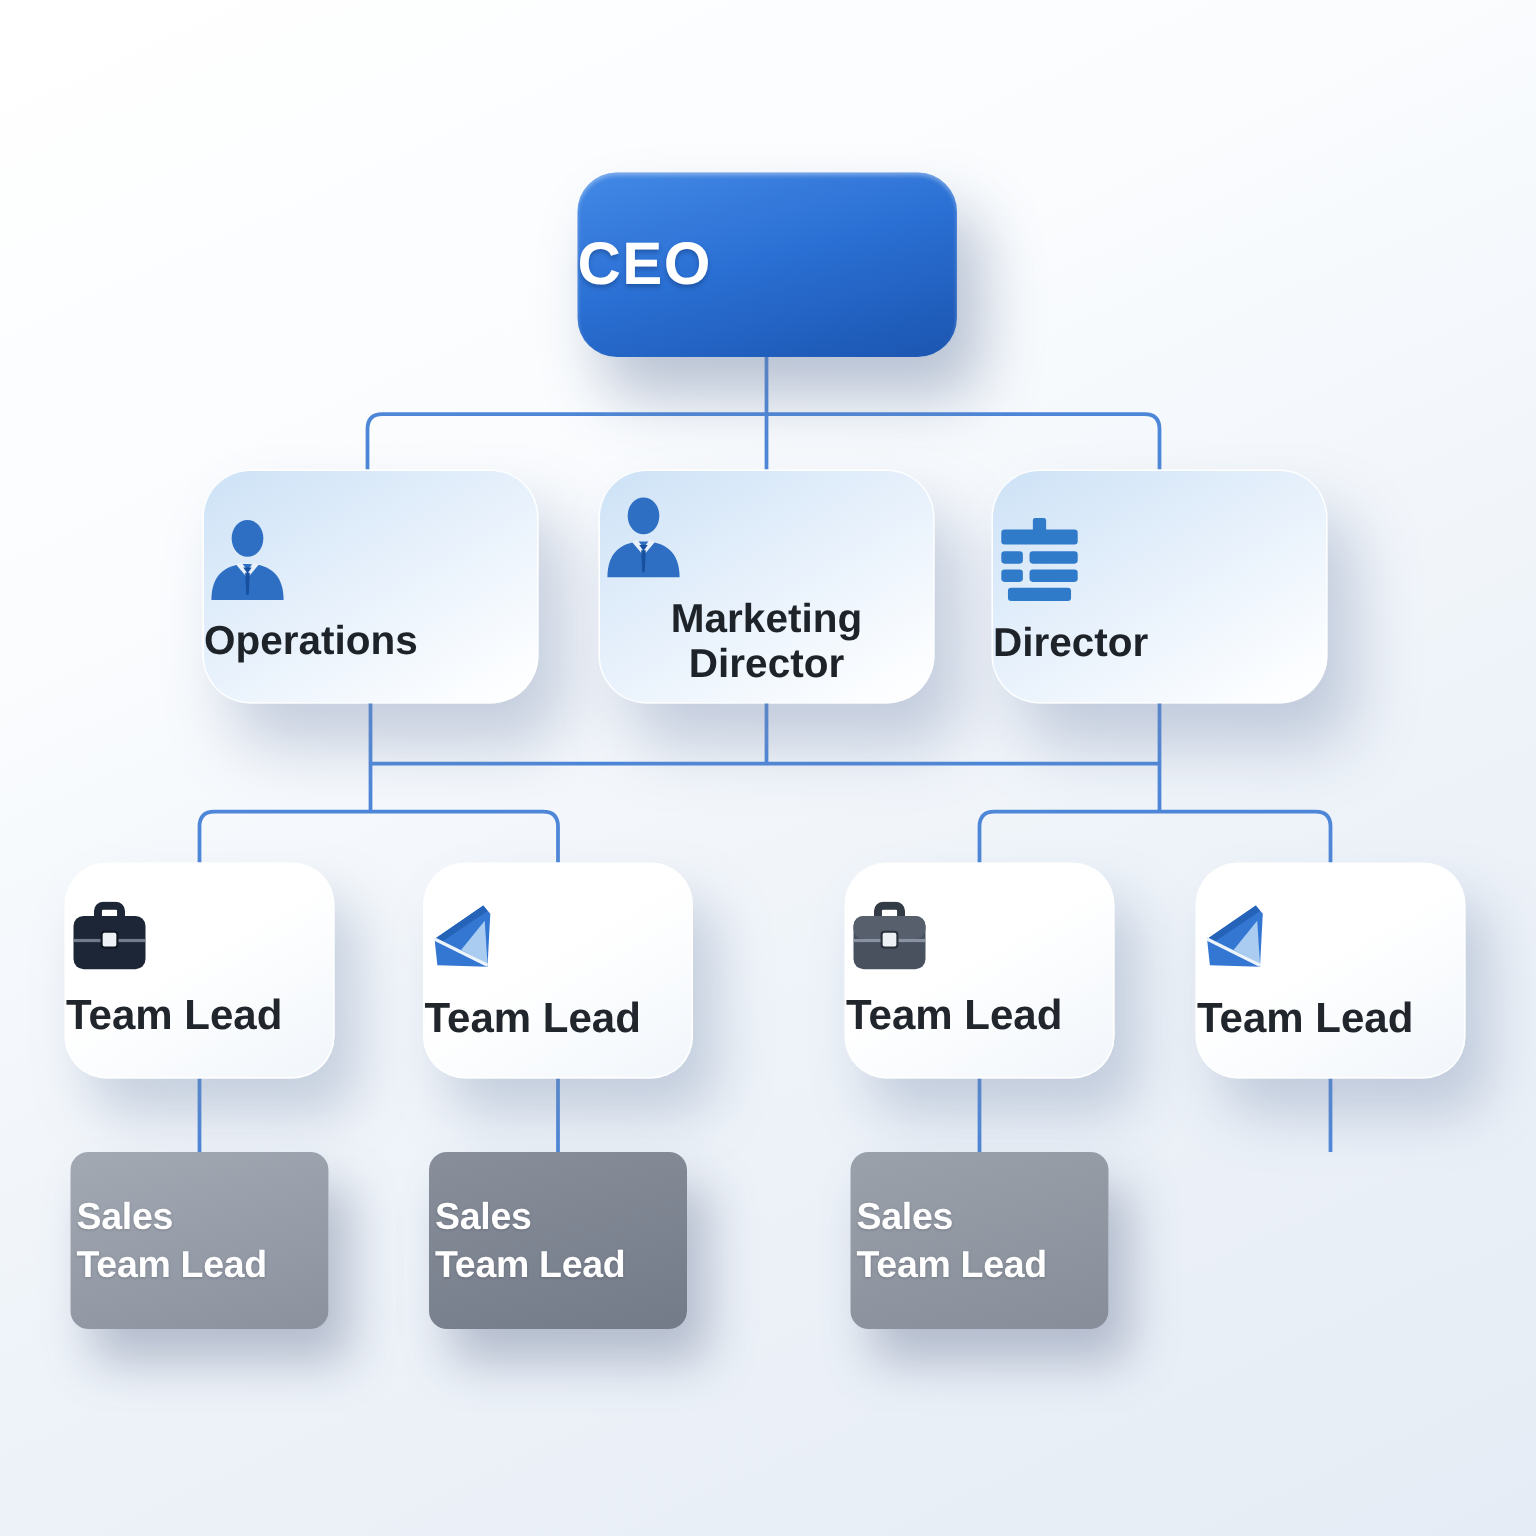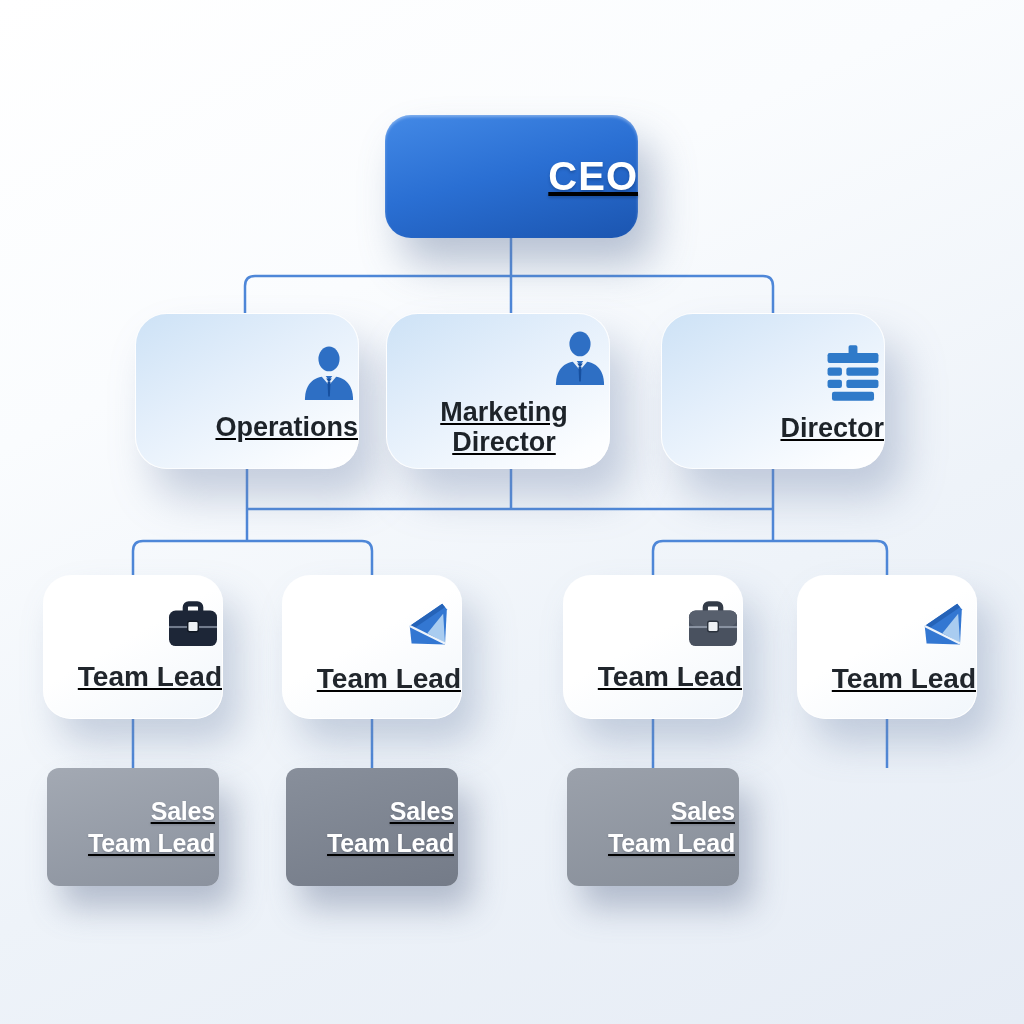--- a/index.html
+++ b/index.html
@@ -7,40 +7,40 @@
     width:1024px;height:1024px;overflow:hidden;
     font-family:"Liberation Sans",sans-serif;
     background:linear-gradient(155deg,#ffffff 0%,#fafcfe 30%,#eef3f9 62%,#e6ecf5 100%);
     position:relative;
   }
   .stage{position:absolute;inset:0;}
   .connectors{position:absolute;left:0;top:0;z-index:1;}
   .connectors path{fill:none;stroke:#4e87d8;stroke-width:2.5;}
   .node{
     position:absolute;z-index:2;
-    display:flex;flex-direction:column;align-items:flex-end;justify-content:center;
-    text-align:center;box-sizing:border-box;text-decoration:underline;
+    display:flex;flex-direction:column;align-items:flex-start;justify-content:center;
+    text-align:center;box-sizing:border-box;
   }
   .ceo{
     left:385px;top:115px;width:253px;height:123px;border-radius:26px;
     background:linear-gradient(165deg,#4389e6 0%,#2a6fd3 48%,#1b55b0 100%);
     box-shadow:inset 0 2px 3px rgba(255,255,255,.35), 16px 26px 40px rgba(105,125,160,.45);
   }
   .ceo-label{
     color:#ffffff;font-size:40px;font-weight:bold;letter-spacing:1px;
     text-shadow:0 2px 3px rgba(10,40,90,.35);
   }
   .l2{
     width:224px;height:156px;top:313px;border-radius:32px;gap:13px;
     background:linear-gradient(150deg,#cde2f6 0%,#e4effb 42%,#fbfdff 88%,#ffffff 100%);
     border:1px solid rgba(255,255,255,.9);
     box-shadow:18px 28px 42px rgba(115,135,170,.38);
     padding-top:6px;
   }
-  .l2-label{color:#1d2329;font-size:27px;font-weight:bold;line-height:1.1;margin-left:12px;}
+  .l2-label{color:#1d2329;font-size:27px;font-weight:bold;line-height:1.1;}
   .l3{
     width:180px;height:144px;top:575px;border-radius:28px;gap:12px;
     background:linear-gradient(150deg,#ffffff 45%,#f1f6fb 100%);
     border:1px solid rgba(255,255,255,.95);
     box-shadow:16px 24px 36px rgba(115,135,170,.35);
   }
   .l3-label{color:#21262c;font-size:28px;font-weight:bold;}
   .l4{
     width:172px;height:118px;top:768px;border-radius:12px;
     box-shadow:14px 22px 32px rgba(100,115,145,.42);
@@ -86,21 +86,21 @@
         <ellipse cx="24" cy="11" rx="9" ry="10.5" fill="#2e6fc4"></ellipse>
         <path d="M3.5 46 C3.5 31 12 25.5 24 25.5 C36 25.5 44.5 31 44.5 46 Z" fill="#2e6fc4"></path>
         <path d="M17.5 25.8 L24 33.5 L30.5 25.8 L27.5 24.6 L24 29.2 L20.5 24.6 Z" fill="#e9f1fa"></path>
         <path d="M24 31 L21.6 27.6 L26.4 27.6 Z" fill="#17509f"></path>
         <path d="M22.7 30.5 L25.3 30.5 L24.7 43 L23.3 43 Z" fill="#17509f"></path>
       </svg>
     </span>
     <span class="l2-label">Operations</span>
   </div>
 
-  <div class="node l2" style="left:386px;">
+  <div class="node l2" style="left:399px;">
     <span class="icon">
       <svg width="58" height="54" viewBox="0 0 48 46">
         <ellipse cx="24" cy="11" rx="9" ry="10.5" fill="#2e6fc4"></ellipse>
         <path d="M3.5 46 C3.5 31 12 25.5 24 25.5 C36 25.5 44.5 31 44.5 46 Z" fill="#2e6fc4"></path>
         <path d="M17.5 25.8 L24 33.5 L30.5 25.8 L27.5 24.6 L24 29.2 L20.5 24.6 Z" fill="#e9f1fa"></path>
         <path d="M24 31 L21.6 27.6 L26.4 27.6 Z" fill="#17509f"></path>
         <path d="M22.7 30.5 L25.3 30.5 L24.7 43 L23.3 43 Z" fill="#17509f"></path>
       </svg>
     </span>
     <span class="l2-label">Marketing Director</span>

